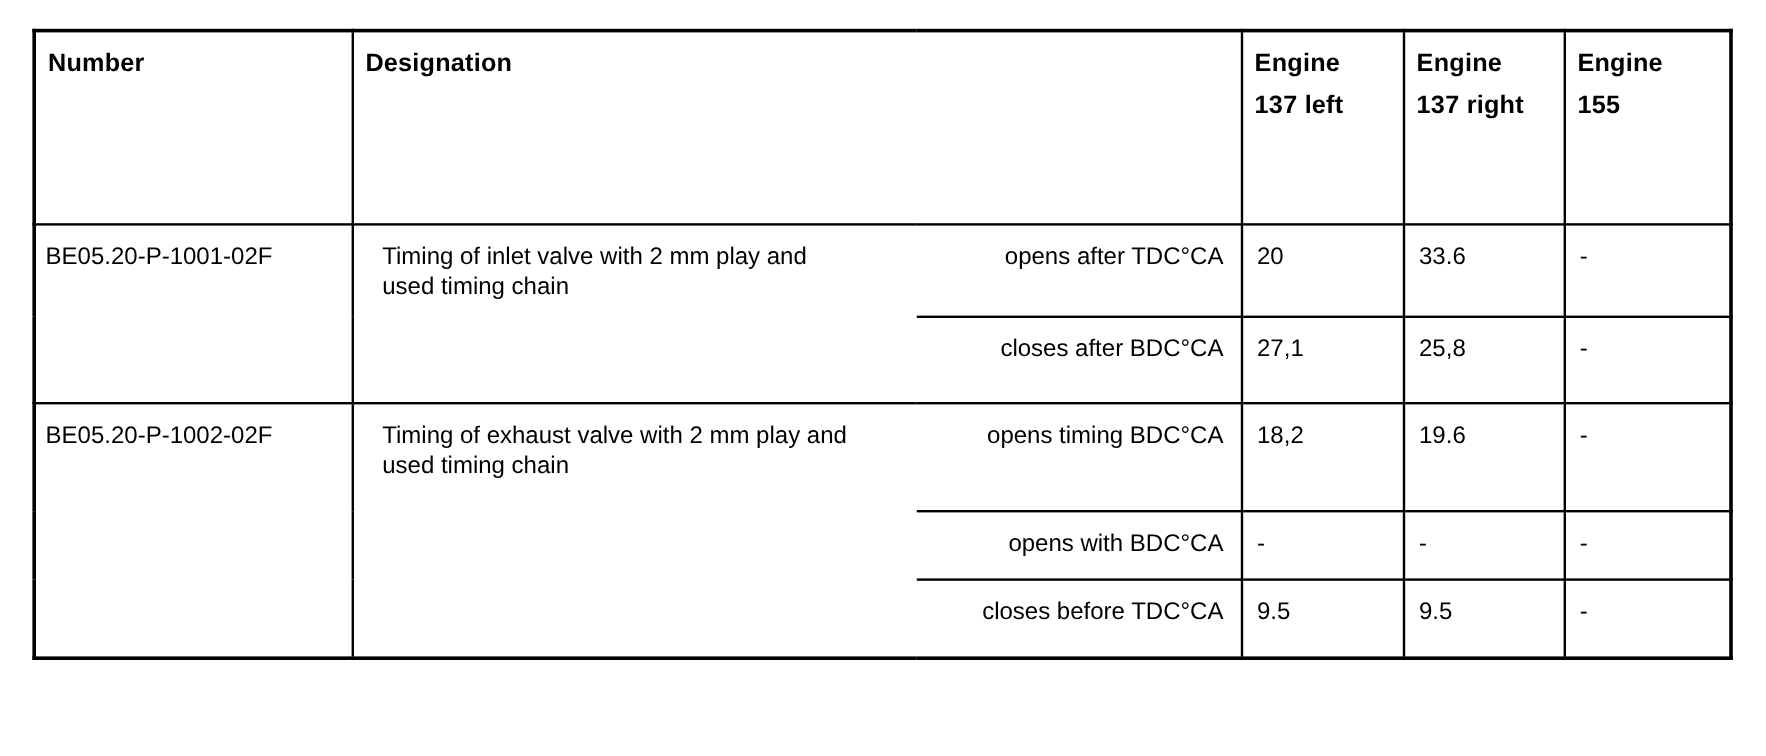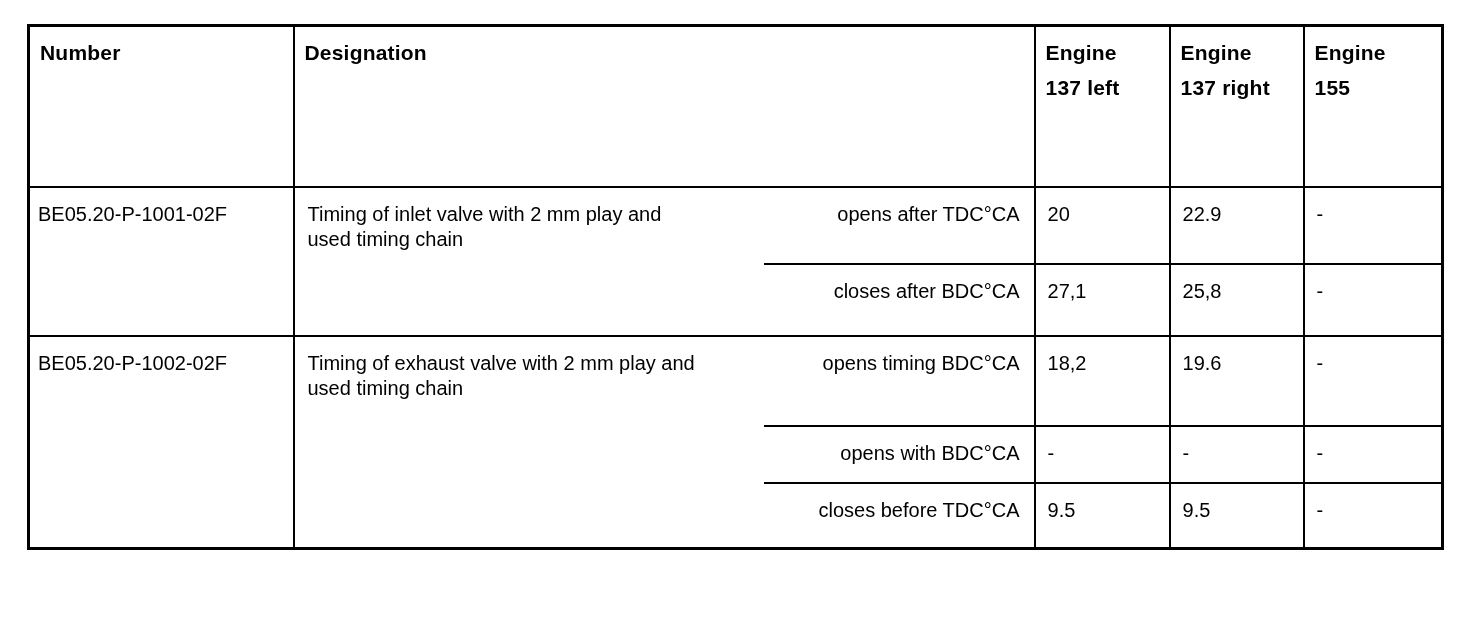--- a/index.html
+++ b/index.html
@@ -55,21 +55,21 @@
   tr.header-row   { height: 161px; }
   tr.sub-row-77   { height: 77px; margin-top: 32px; }
   tr.sub-row-72   { height: 72px; }
   tr.sub-row-90   { height: 90px; }
   tr.sub-row-57   { height: 57px; }
   tr.sub-row-66   { height: 66px; }
   td.num-cell  { padding-left: 8px; }
   td.desc-cell {
     border-right: hidden;      
     white-space: pre-line;
-    padding-left: 13px;
+    padding-left: 24px;
   }
   td.cond-cell {
     border-left: hidden;
     padding-left: 12px;
     padding-right: 14px;
   }
   .cond-flex {
     display: flex;
     justify-content: flex-end;
     align-items: flex-start;
@@ -108,21 +108,21 @@
       <td class="num-cell" rowspan="2">BE05.20-P-1001-02F</td>
       <td class="desc-cell" rowspan="2">Timing of inlet valve with 2 mm play and
 used timing chain</td>
       <td class="cond-cell">
         <div class="cond-flex">
           <span>opens after TDC</span>
           <span>°CA</span>
         </div>
       </td>
       <td class="val-cell">20</td>
-      <td class="val-cell">22.9</td>
+      <td class="val-cell">33.6</td>
       <td class="val-cell">-</td>
     </tr>
     <tr class="sub-row-72">
       <td class="cond-cell">
         <div class="cond-flex">
           <span>closes after BDC</span>
           <span>°CA</span>
         </div>
       </td>
       <td class="val-cell">27,1</td>

